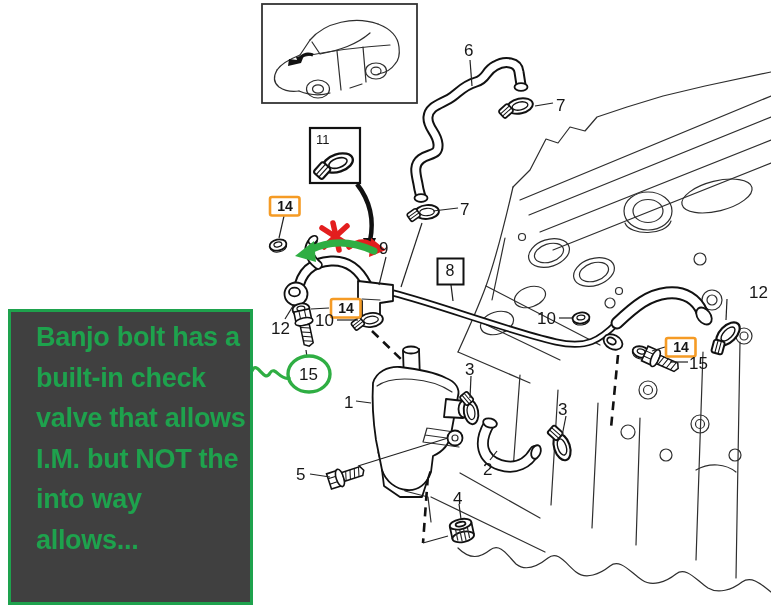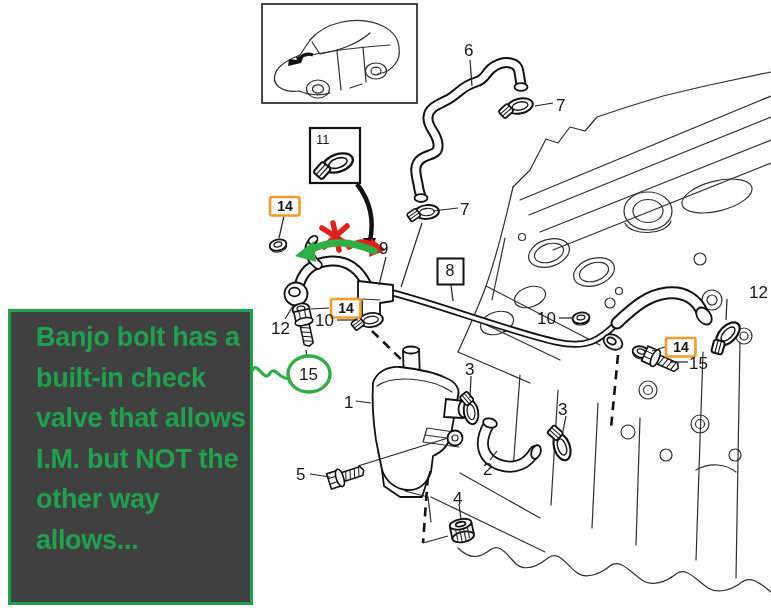--- a/index.html
+++ b/index.html
@@ -312,16 +312,16 @@
   <div class="lbl" style="left:558px;top:401px">3</div>
   <div class="lbl" style="left:537px;top:310px">10</div>
   <div class="lbl" style="left:749px;top:284px">12</div>
   <div class="lbl" style="left:689px;top:355px">15</div>
 
   <div class="note">
     <div class="note-line">Banjo bolt has a</div>
     <div class="note-line">built-in check</div>
     <div class="note-line">valve that allows</div>
     <div class="note-line">I.M. but NOT the</div>
-    <div class="note-line">other way</div>
+    <div class="note-line">into way</div>
     <div class="note-line">allows...</div>
   </div>
 </div>
 
 </body></html>

